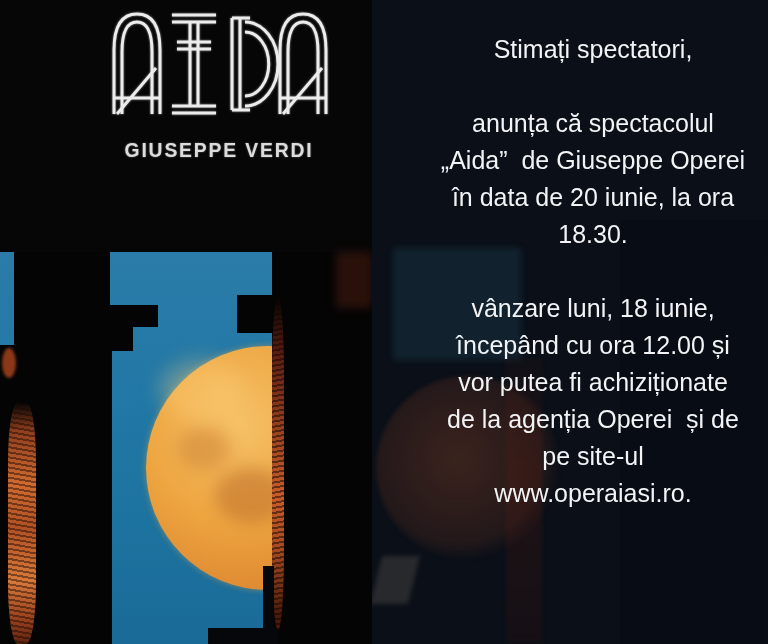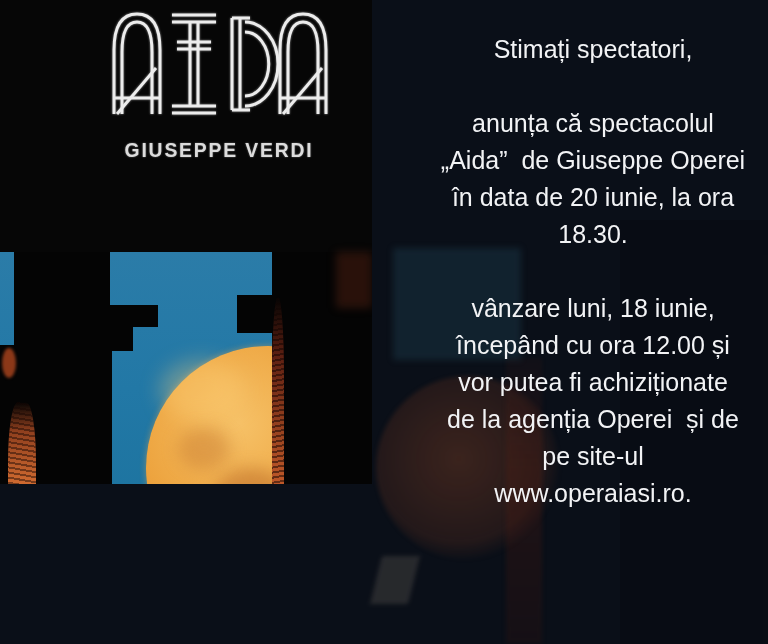--- a/index.html
+++ b/index.html
@@ -16,21 +16,21 @@
                    background:radial-gradient(circle at 45% 45%, rgba(155,75,40,.34), rgba(140,65,35,.20) 58%, rgba(120,55,30,0) 72%);
                    filter:blur(2px); }
   .remnant-column{ left:506px; top:358px; width:36px; height:286px;
                    background:linear-gradient(180deg, rgba(90,30,18,.10), rgba(95,32,18,.26) 40%, rgba(70,22,12,.20));
                    filter:blur(2px); }
   .remnant-base  { left:376px; top:556px; width:38px; height:48px;
                    background:rgba(115,108,96,.28); transform:skewX(-14deg); filter:blur(2px); }
   .panel-shade   { left:620px; top:220px; width:148px; height:424px; background:rgba(0,0,0,.15); }
 
   
-  .poster { left:0; top:0; width:372px; height:484px; background:#060606; overflow:hidden; }
+  .poster { left:0; top:0; width:372px; height:644px; background:#060606; overflow:hidden; }
   .sky    { left:0; top:252px; width:372px; height:392px;
             background:linear-gradient(180deg,#2b7ca8 0%, #2278a6 35%, #1d74a0 65%, #1a6a97 100%); }
   .moon   { left:146px; top:346px; width:244px; height:244px; border-radius:50%;
             background:radial-gradient(circle at 38% 32%, #f6c167, #eda43f 45%, #e08c33 72%, #cf7a2c 100%);
             box-shadow:0 0 6px rgba(240,170,70,.45); }
   .moon-spot1 { left:215px; top:468px; width:72px; height:56px; border-radius:50%;
                 background:rgba(190,112,44,.55); filter:blur(8px); }
   .moon-spot2 { left:178px; top:428px; width:52px; height:42px; border-radius:50%;
                 background:rgba(200,125,52,.45); filter:blur(8px); }
   .moon-spot3 { left:160px; top:360px; width:84px; height:60px; border-radius:50%;

